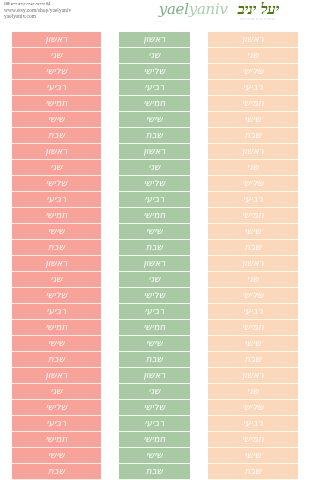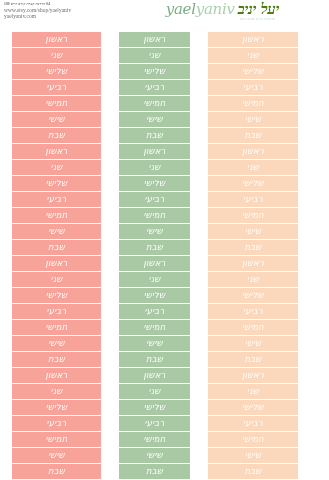--- a/index.html
+++ b/index.html
@@ -55,21 +55,21 @@
     top: 2px;
     height: 22px;
     display: flex;
     align-items: flex-start;
     justify-content: flex-end;
   }
   .logo-inner {
     position: relative;
     display: flex;
     align-items: baseline;
-    gap: 3px;
+    gap: 10px;
   }
   .logo-en {
     font-family: "DejaVu Serif", serif;
     font-style: italic;
     font-size: 15px;
     line-height: 1;
     letter-spacing: -0.3px;
   }
   .logo-en .dark { color: #7fae84; }
   .logo-en .light { color: #aacfae; }

